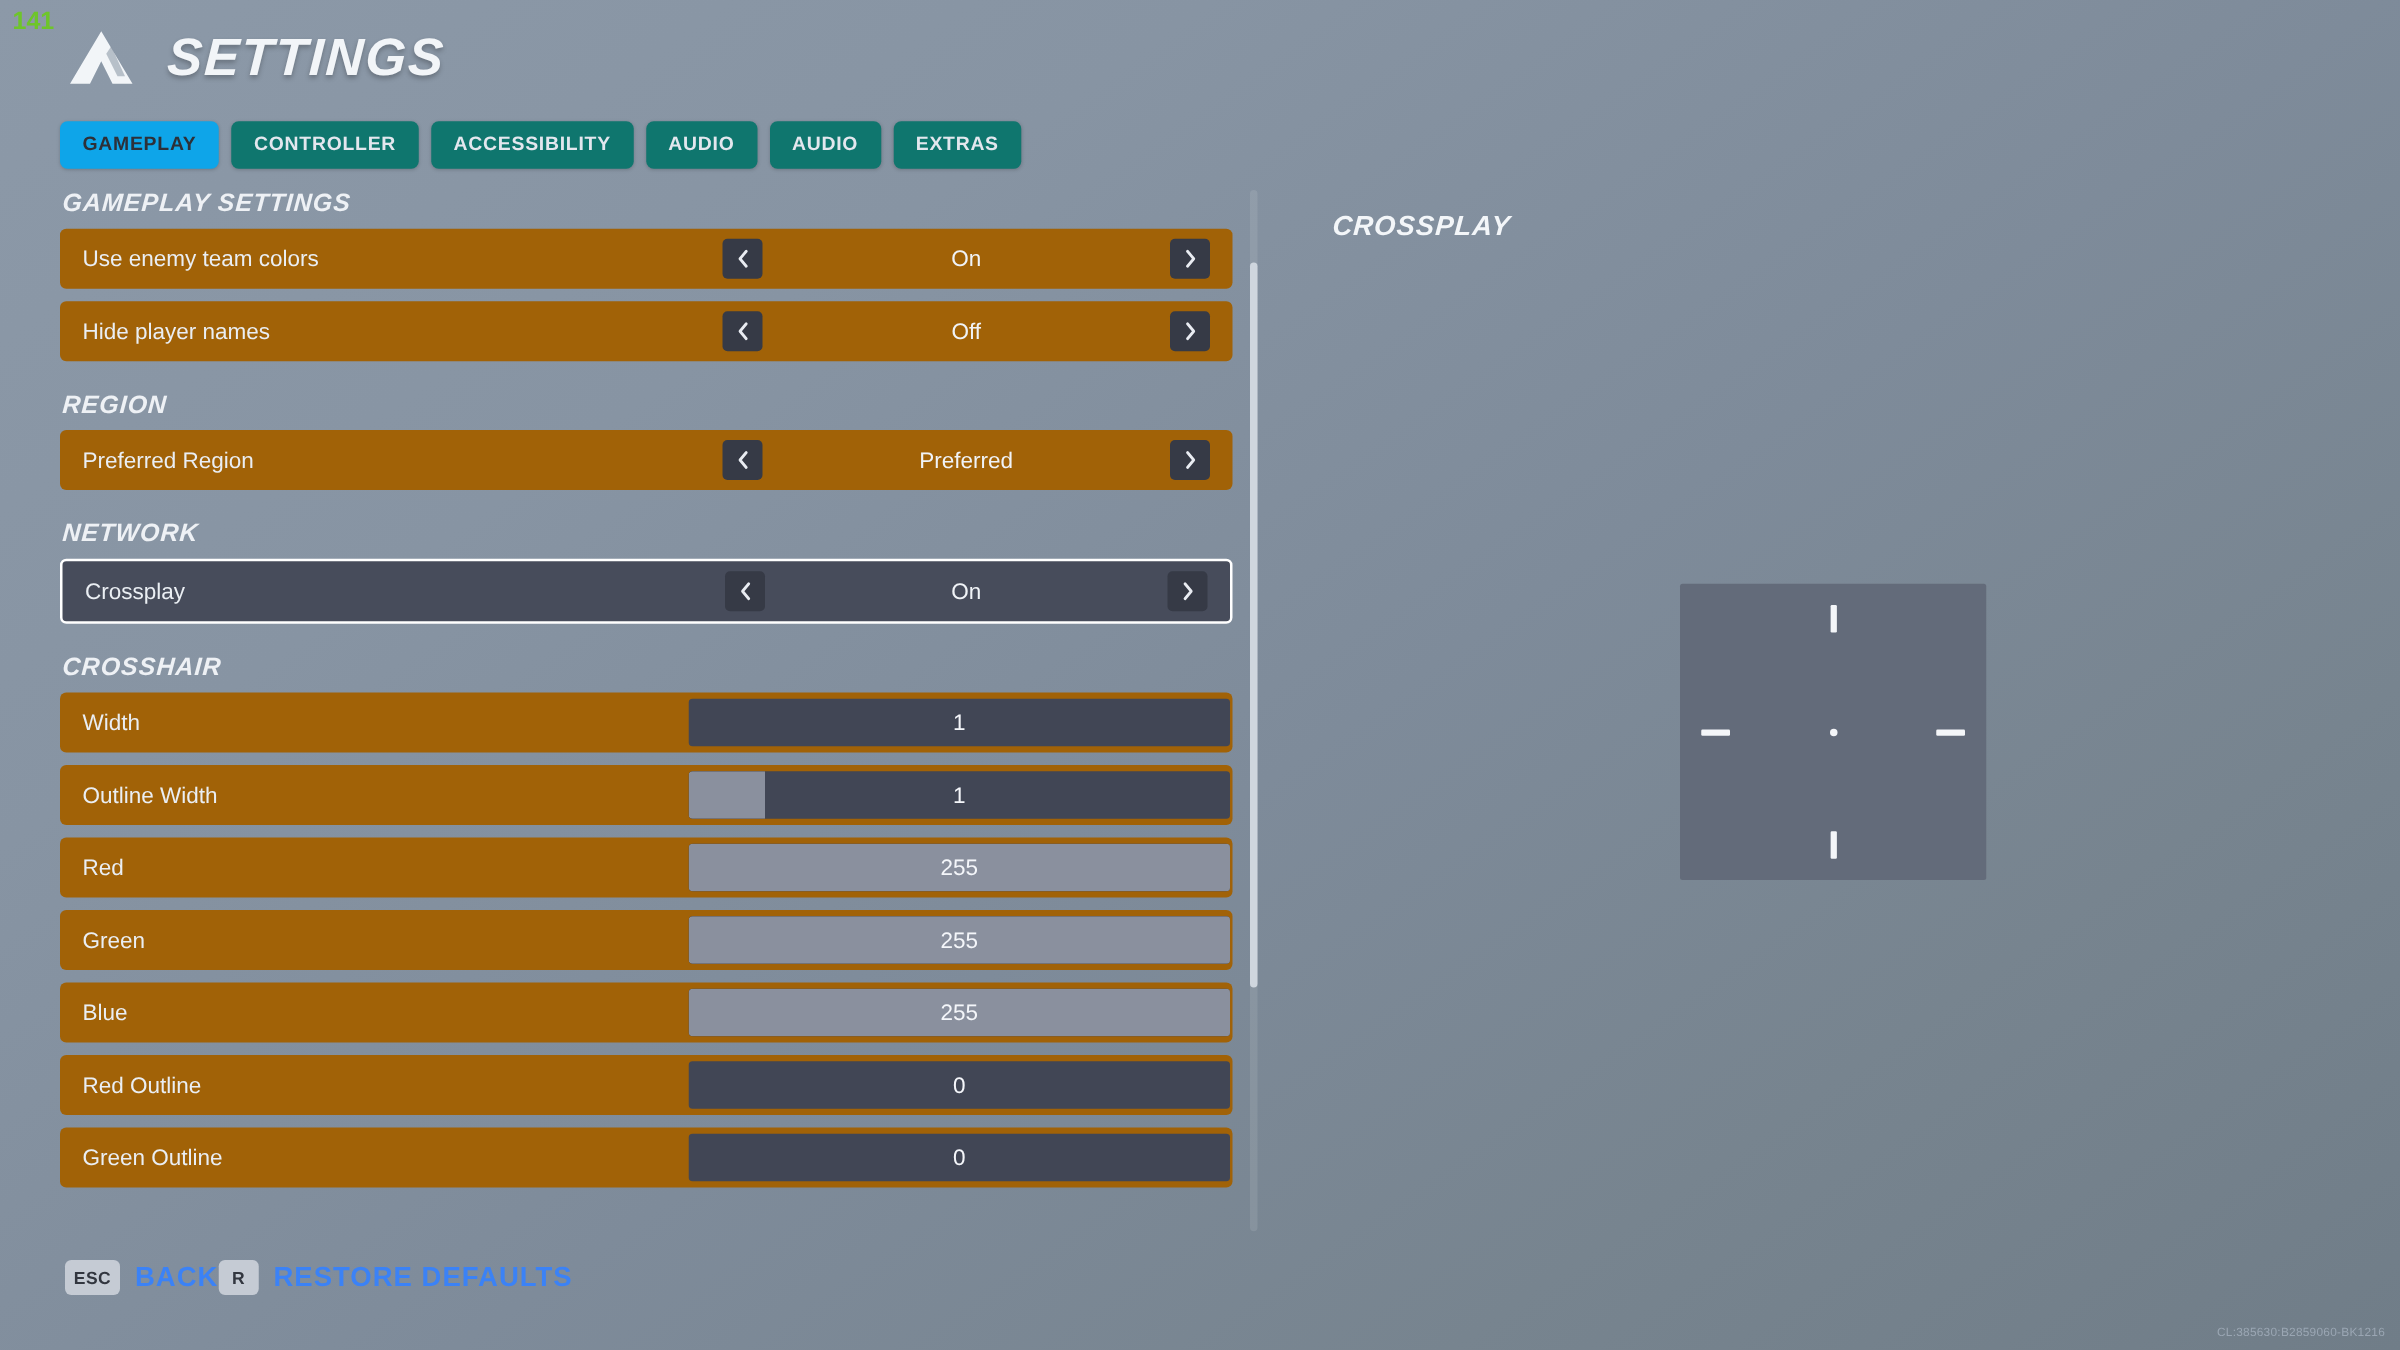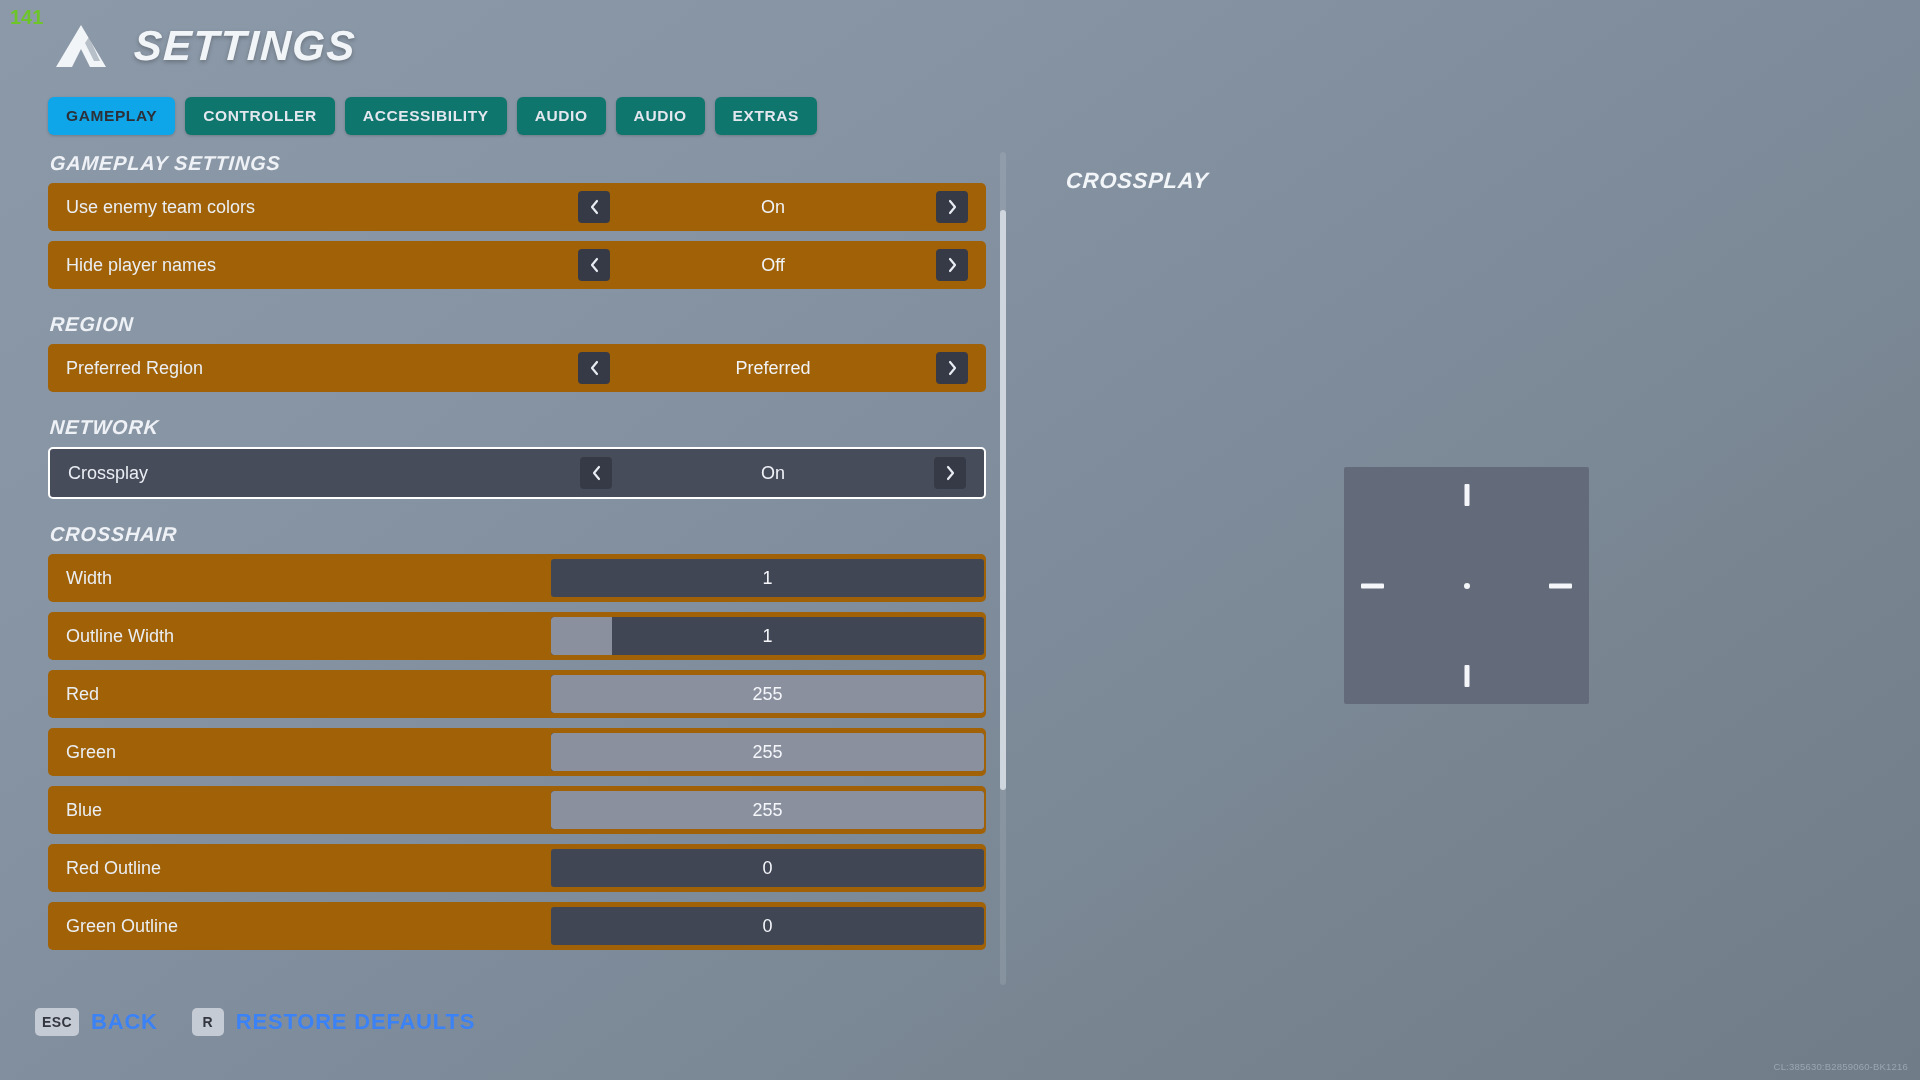--- a/index.html
+++ b/index.html
@@ -196,22 +196,22 @@
   }
   .ch-mark { position:absolute; background:#f4f6f9; border-radius:1px; }
   .ch-top    { left:50%; transform:translateX(-50%); top:17px;    width:5px; height:22px; }
   .ch-bottom { left:50%; transform:translateX(-50%); bottom:17px; width:5px; height:22px; }
   .ch-left   { top:50%;  transform:translateY(-50%); left:17px;   width:23px; height:5px; }
   .ch-right  { top:50%;  transform:translateY(-50%); right:17px;  width:23px; height:5px; }
   .ch-dot    { left:50%; top:50%; transform:translate(-50%,-50%); width:6px; height:6px; border-radius:50%; }
   
   #bottom-bar {
     position:absolute;
-    left:35px; bottom:44px;
-    display:flex; align-items:center; gap:34px;
+    left:52px; bottom:44px;
+    display:flex; align-items:center; 
   }
   .hint { display:flex; align-items:center; gap:12px; cursor:pointer; }
   .keycap {
     background:#c5cbd4;
     color:#32363f;
     border-radius:5px;
     min-width:32px; height:28px;
     padding:0 7px;
     display:flex; align-items:center; justify-content:center;
     font-size:14px; font-weight:bold;

